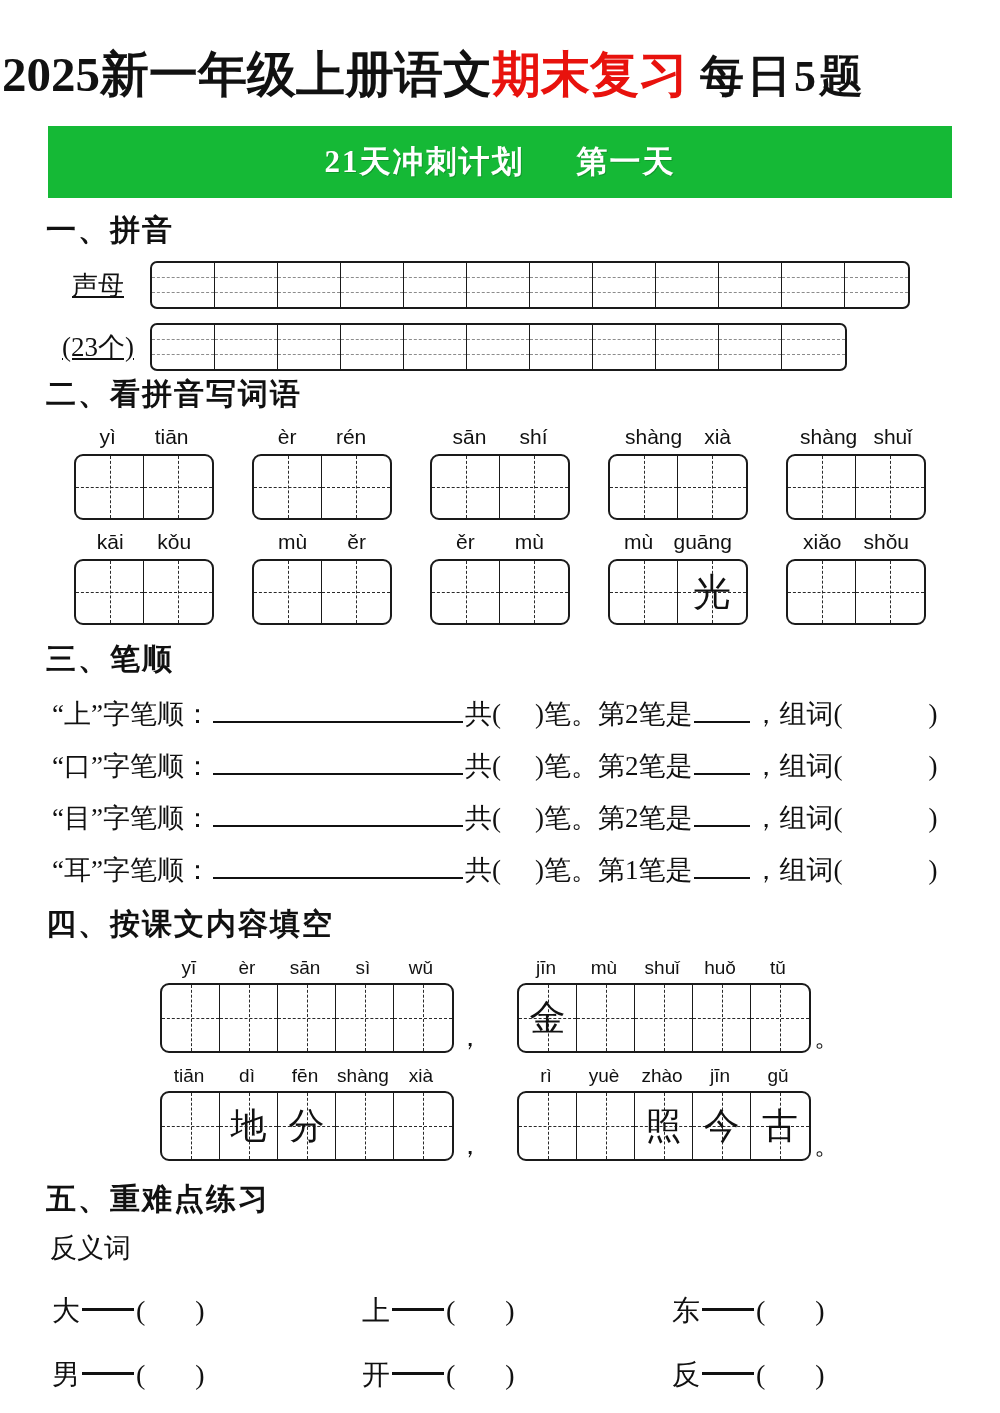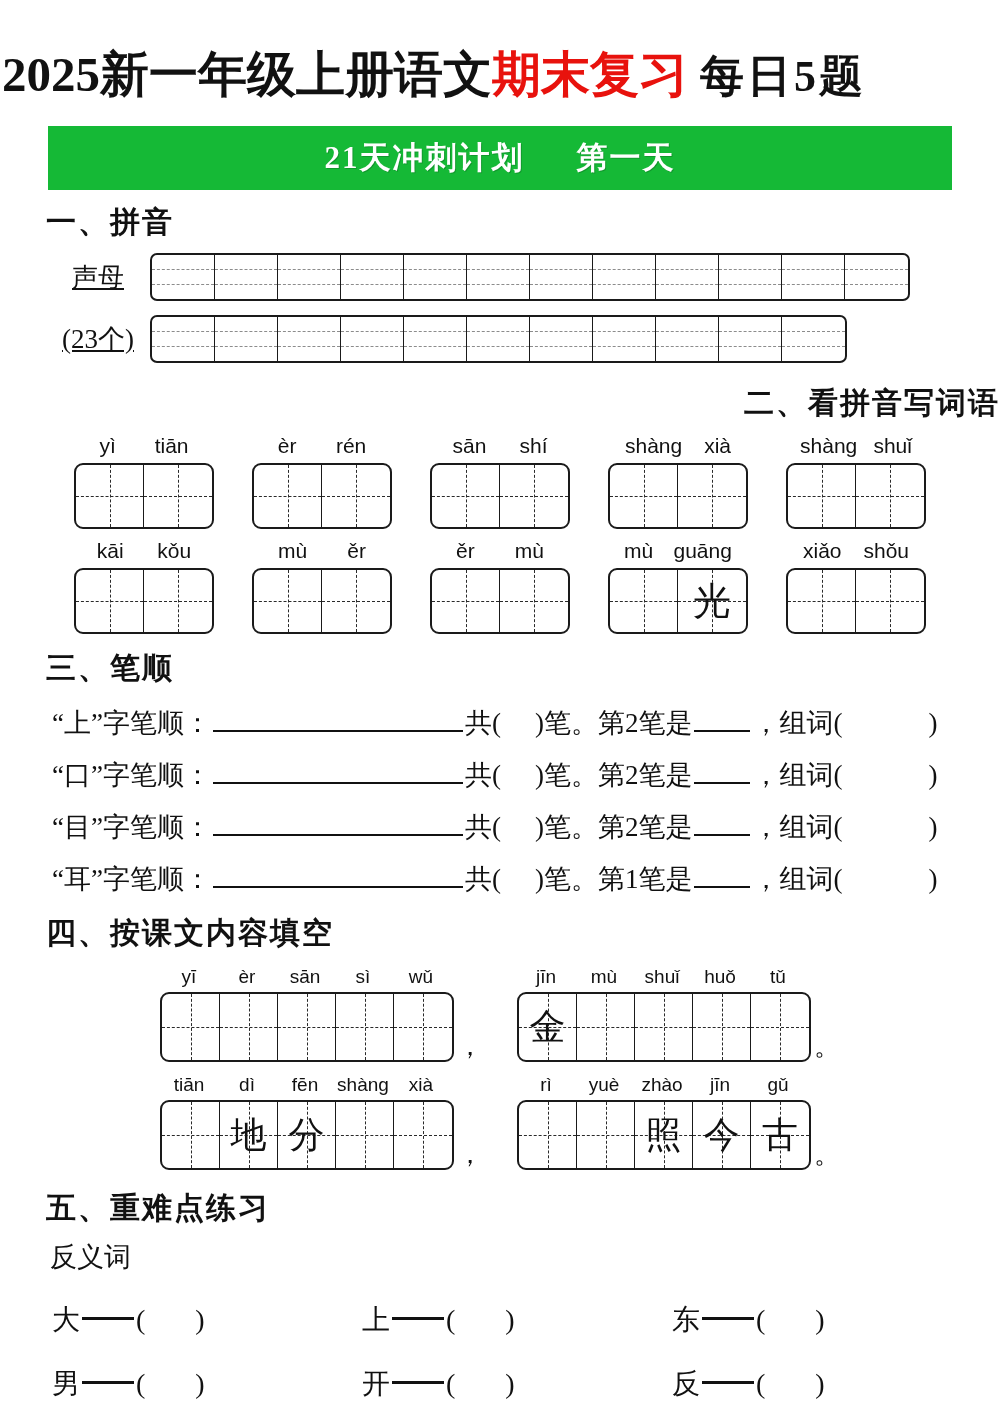--- a/index.html
+++ b/index.html
@@ -31,21 +31,21 @@
     vertical-align: baseline;
   }
   .title-black { color: #111111; }
   .title-red   { color: #e8120d; }
   .title-tail  { color: #111111; letter-spacing: 3px; padding-left: 12px; font-size: 44px; }
 
   
   .banner {
     margin: 18px auto 12px auto;
     width: 904px;
-    height: 64px;
+    height: 72px;
     background: #15b936;
     display: flex;
     align-items: center;
     justify-content: center;
   }
   .banner-text {
     color: #ffffff;
     font-size: 31px;
     font-weight: bold;
     letter-spacing: 2px;
@@ -129,21 +129,21 @@
     inset: 0;
     display: flex;
     align-items: center;
     justify-content: center;
     font-family: "Liberation Serif", "DejaVu Serif", serif;
     color: #111111;
     z-index: 2;
   }
 
   
-  #sec2 { margin-top: 20px; text-align: right; }
+  #sec2 { margin-top: 3px; }
   .word-row {
     display: flex;
     justify-content: center;
     gap: 38px;
     margin-top: 10px;
   }
   .word-item { width: 140px; }
   .word-py {
     display: flex;
     justify-content: space-around;

